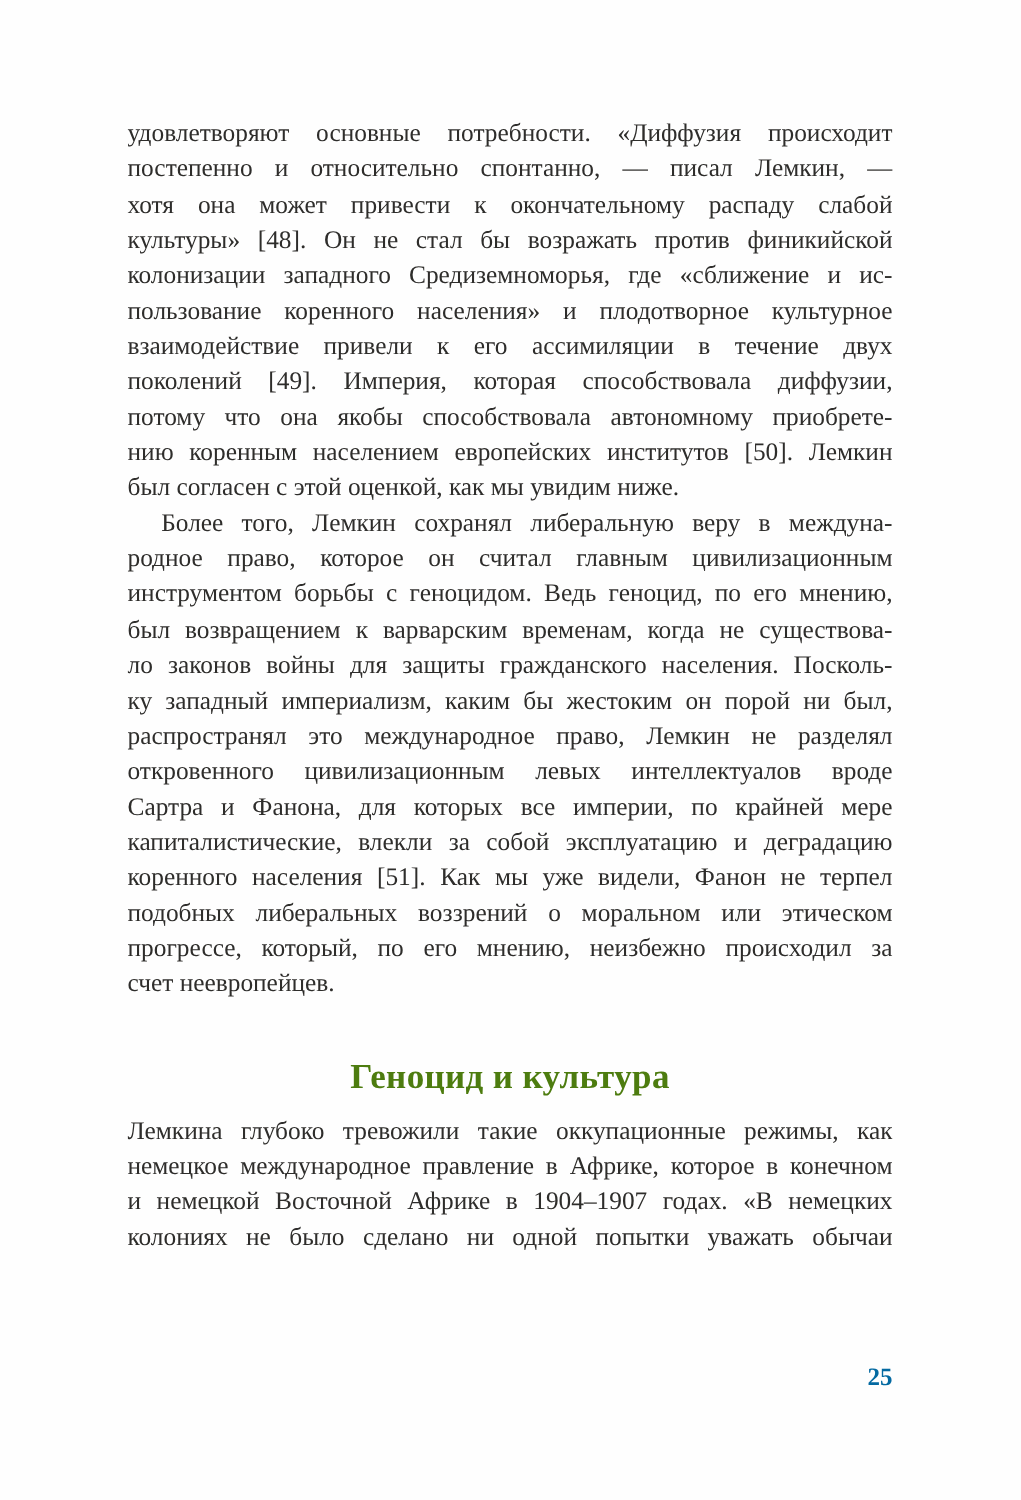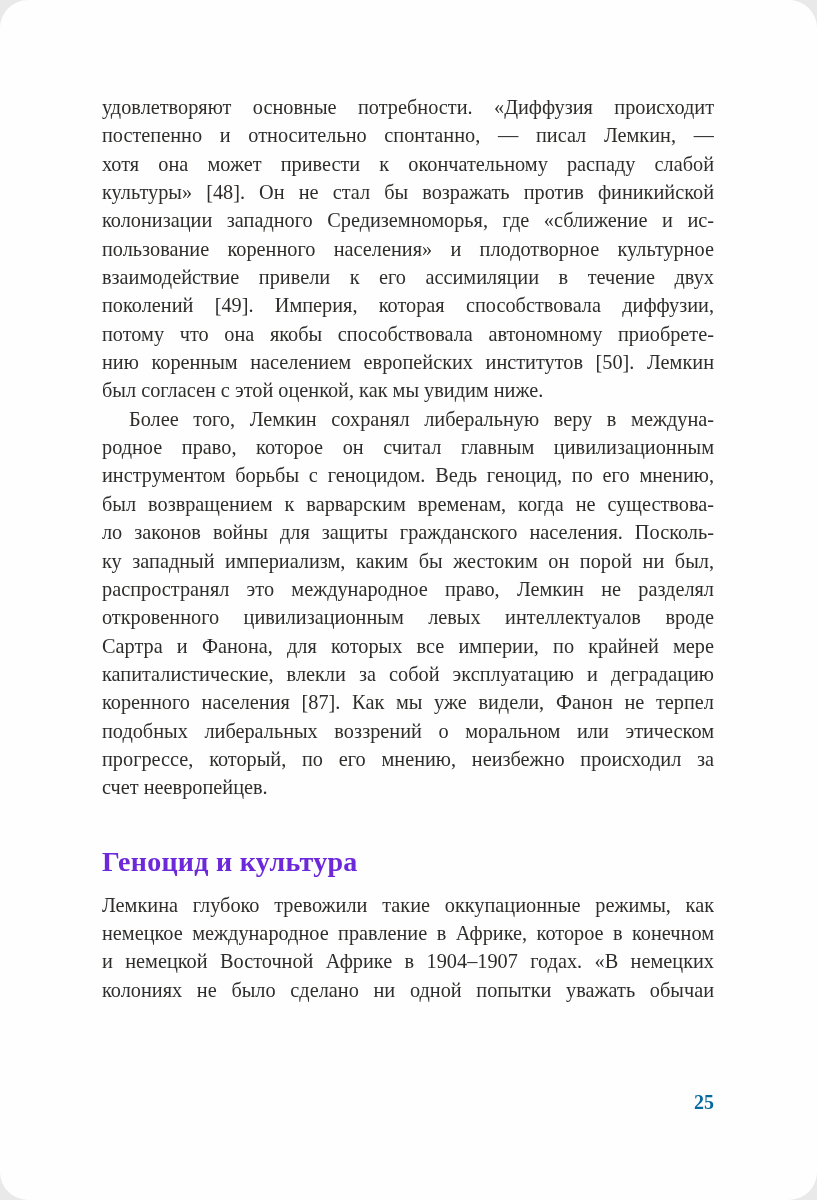--- a/index.html
+++ b/index.html
@@ -5,21 +5,20 @@
   html, body { margin: 0; padding: 0; background: #e9e9e9; }
   .page {
     position: relative;
     width: 817px;
     height: 1200px;
     margin: 0 auto;
     background: #fefefe;
     font-family: "Liberation Serif", "DejaVu Serif", serif;
     color: #2e2d2b;
     overflow: hidden;
-    border-radius: 28px;
   }
   .text-block {
     position: absolute;
     left: 102px;
     top: 93px;
     width: 612px;
   }
   .paragraph { margin: 0; }
   .line {
     font-size: 20.3px;
@@ -29,22 +28,22 @@
     text-align: justify;
     text-align-last: justify;
     white-space: normal;
   }
   .line.indent { padding-left: 27px; }
   .line.para-end { text-align-last: left; }
   .heading {
     font-size: 28px;
     line-height: 36px;
     font-weight: bold;
-    text-align: left;
-    color: #6d28d9;
+    text-align: center;
+    color: #4d7c0f;
     margin: 42px 0 11px 0;
     letter-spacing: 0.3px;
   }
   .page-number {
     position: absolute;
     top: 1088px;
     right: 103px;
     font-size: 20px;
     line-height: 28px;
     font-weight: bold;
@@ -73,21 +72,21 @@
         <div class="line indent">Более того, Лемкин сохранял либеральную веру в междуна-</div>
         <div class="line">родное право, которое он считал главным цивилизационным</div>
         <div class="line">инструментом борьбы с геноцидом. Ведь геноцид, по его мнению,</div>
         <div class="line">был возвращением к варварским временам, когда не существова-</div>
         <div class="line">ло законов войны для защиты гражданского населения. Посколь-</div>
         <div class="line">ку западный империализм, каким бы жестоким он порой ни был,</div>
         <div class="line">распространял это международное право, Лемкин не разделял</div>
         <div class="line">откровенного цивилизационным левых интеллектуалов вроде</div>
         <div class="line">Сартра и Фанона, для которых все империи, по крайней мере</div>
         <div class="line">капиталистические, влекли за собой эксплуатацию и деградацию</div>
-        <div class="line">коренного населения [87]. Как мы уже видели, Фанон не терпел</div>
+        <div class="line">коренного населения [51]. Как мы уже видели, Фанон не терпел</div>
         <div class="line">подобных либеральных воззрений о моральном или этическом</div>
         <div class="line">прогрессе, который, по его мнению, неизбежно происходил за</div>
         <div class="line para-end">счет неевропейцев.</div>
       </div>
       <h2 class="heading">Геноцид и культура</h2>
       <div class="paragraph">
         <div class="line">Лемкина глубоко тревожили такие оккупационные режимы, как</div>
         <div class="line">немецкое международное правление в Африке, которое в конечном</div>
         <div class="line">и немецкой Восточной Африке в 1904–1907 годах. «В немецких</div>
         <div class="line">колониях не было сделано ни одной попытки уважать обычаи</div>

